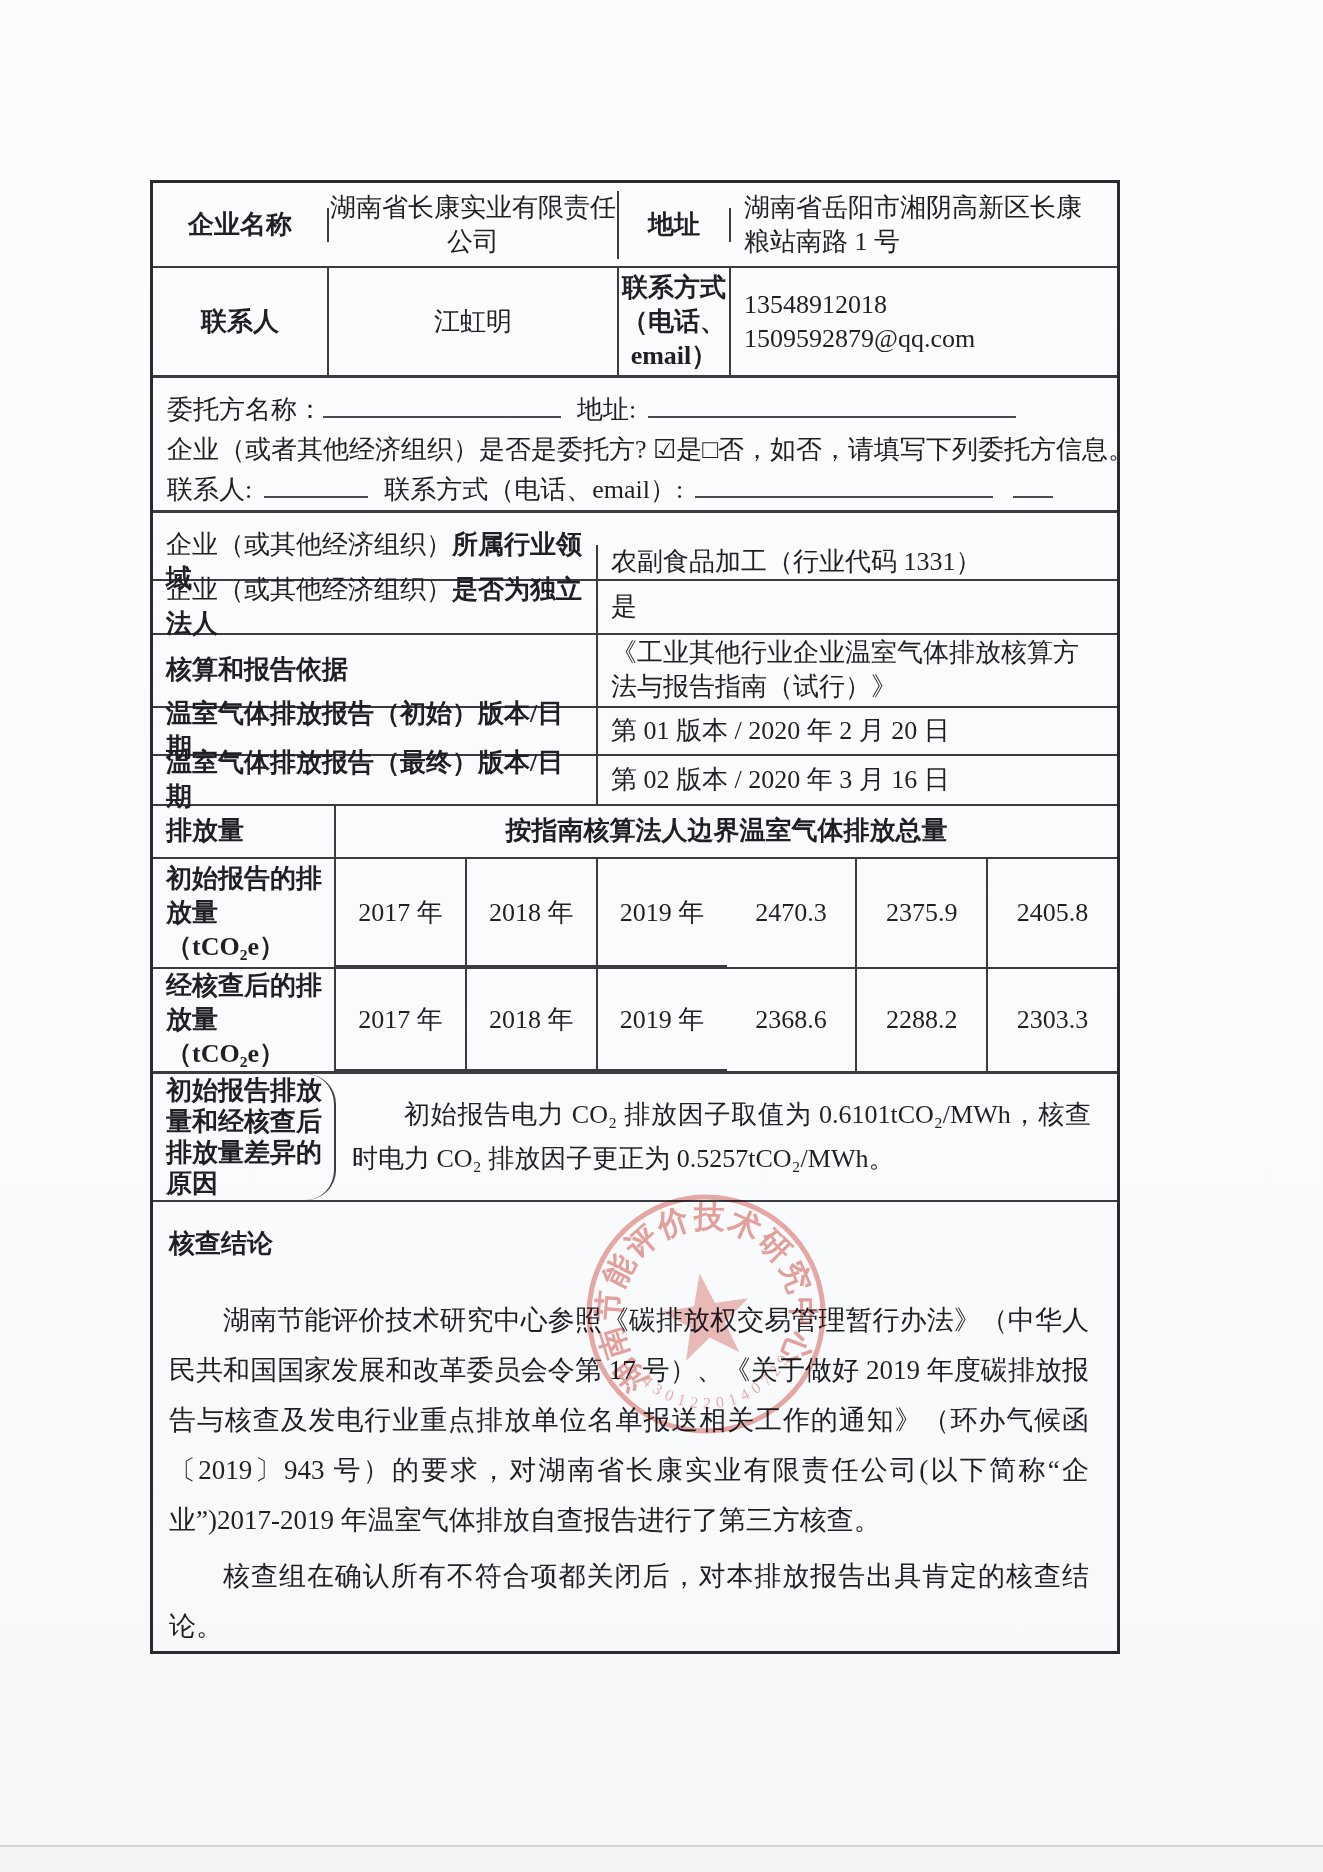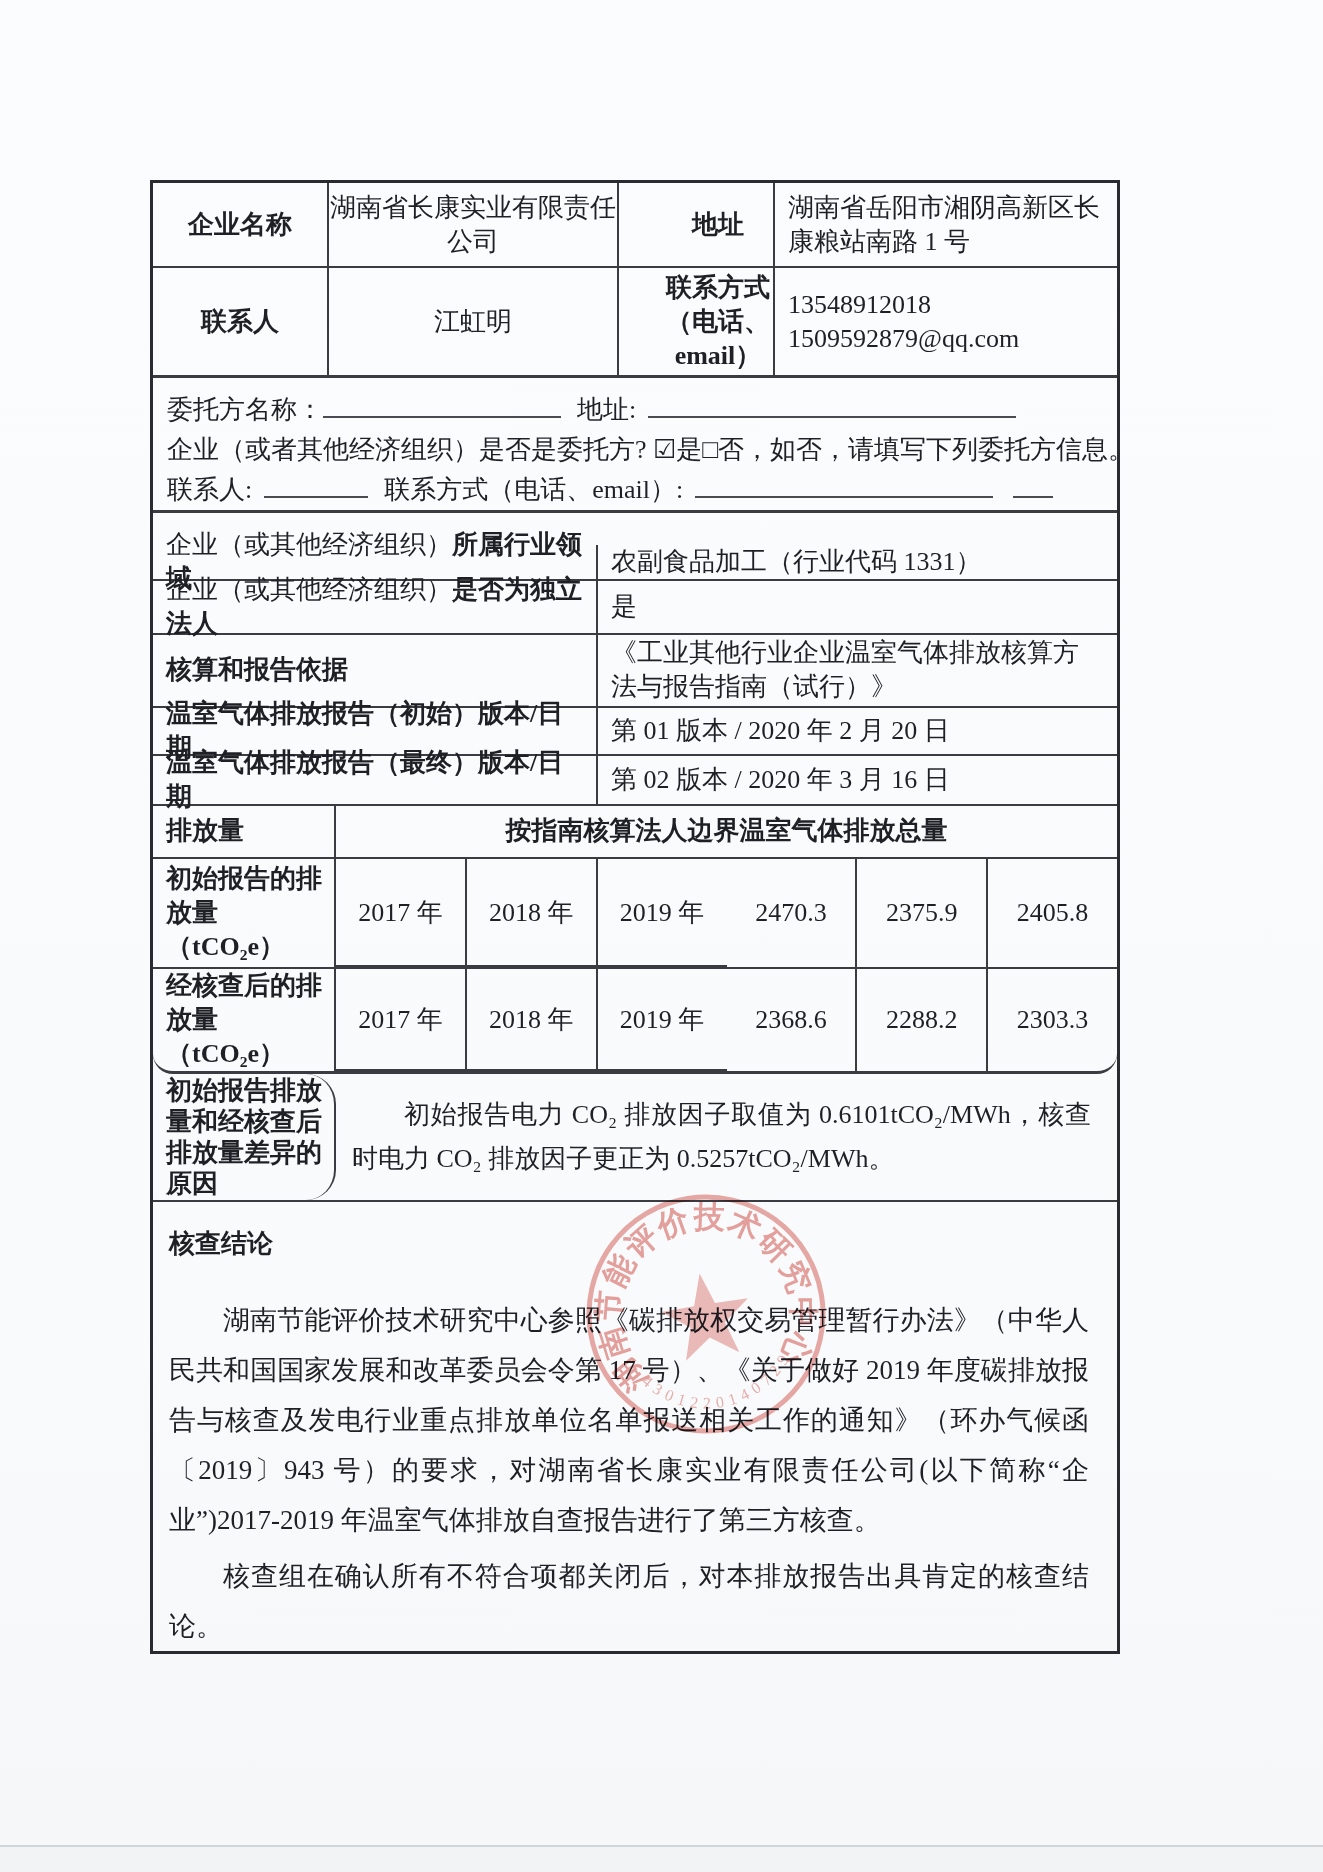--- a/index.html
+++ b/index.html
@@ -32,23 +32,23 @@
   .cell:last-child{border-right:none;}
   .cell.center{justify-content:center;text-align:center;}
   .cell.left{justify-content:flex-start;text-align:left;padding-left:13px;padding-right:10px;}
   .lbl{font-weight:700;}
   .fs{font-size:26px;line-height:34px;}
   .prewrap{white-space:pre-line;}
 
   
   .rA .c1{width:176px;}
   .rA .c2{width:290px;}
-  .rA .c3{width:112px;margin-left:44px;}
+  .rA .c3{width:112px;}
   .rA .c4{flex:1;}
-  .r1{height:92px;}
+  .r1{height:92px;align-items:center;}
   .r2{height:118px;}
 
   
   .rB{height:138px;display:block;padding:12px 14px 0 14px;font-size:26px;line-height:40px;}
   .rB .line{white-space:nowrap;}
   .ul{display:inline-block;border-bottom:2px solid #4a4b52;height:24px;vertical-align:baseline;}
   .w240{width:238px;} .w370{width:368px;} .w105{width:104px;} .w300{width:298px;} .w38{width:40px;margin-left:20px;}
   .gap12{display:inline-block;width:12px;} .gap16{display:inline-block;width:16px;}
 
   
@@ -63,21 +63,21 @@
   .rEmisHead{height:58px;}
   .emisBlock{display:flex;}
   .emisBlock .labcell{width:183px;border-right:2px solid #3b3c42;display:flex;align-items:center;
       padding:0 10px 0 13px;font-weight:700;font-size:26px;line-height:34px;}
   .emisRight{flex:1;display:flex;flex-direction:row;}
   .emisRow{display:flex;flex:1;}
   .emisRow.hdr{border-bottom:2px solid #3b3c42;}
   .emisRow .ycell{flex:1;border-right:2px solid #3b3c42;display:flex;align-items:center;justify-content:center;
       font-size:26px;}
   .emisRow .ycell:last-child{border-right:none;}
-  .rE1{height:118px;} .rE2{height:106px;border-radius:20px;}
+  .rE1{height:118px;} .rE2{height:106px;}
 
   
   .rDiff{height:128px;}
   .rDiff .c1{width:183px;padding:6px 8px 6px 13px;font-weight:700;font-size:26px;line-height:31px;
       display:flex;align-items:center;border-radius:30px;}
   .rDiff .c2{flex:1;padding:8px 26px 8px 16px;display:flex;align-items:center;}
   .rDiff .difftext{font-size:26px;line-height:44px;text-indent:52px;text-align:justify;}
 
   
   .rConcl{flex:1;display:block;padding:24px 28px 0 16px;}

